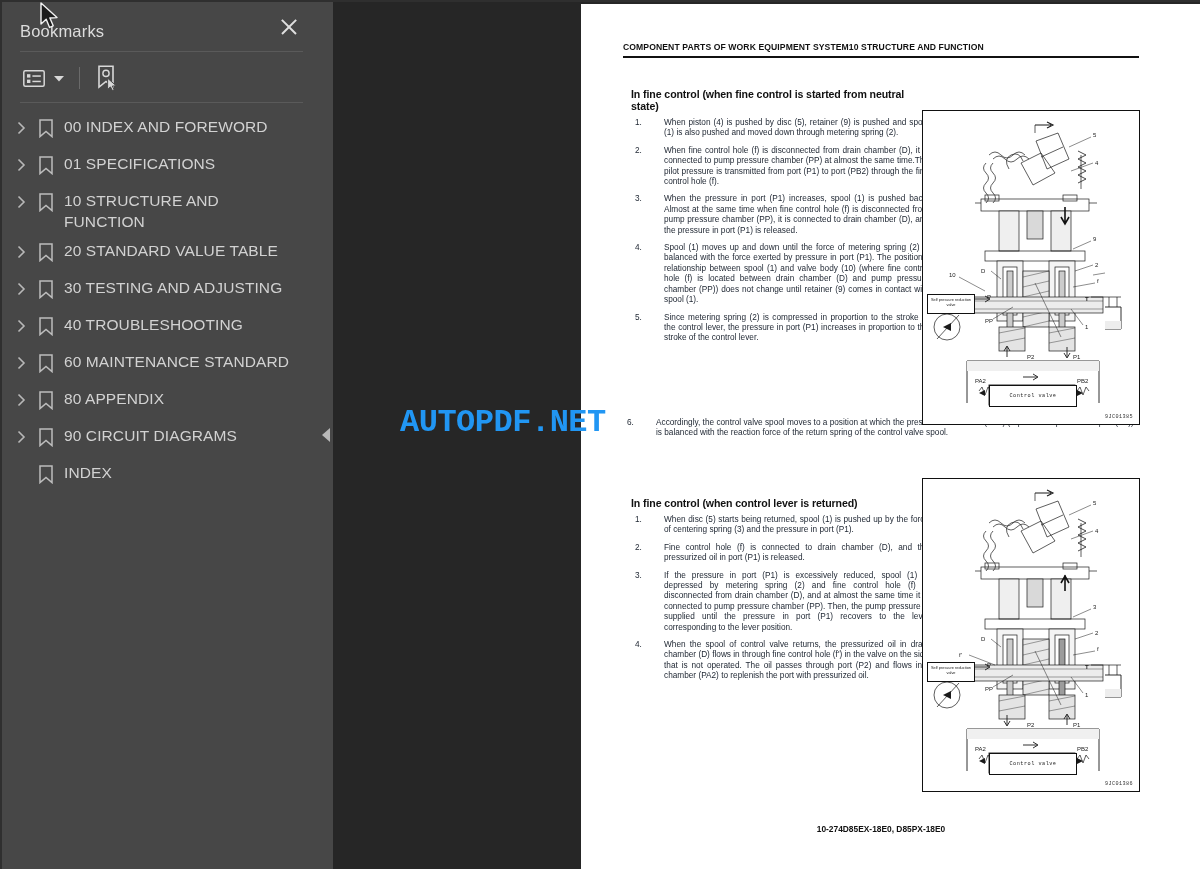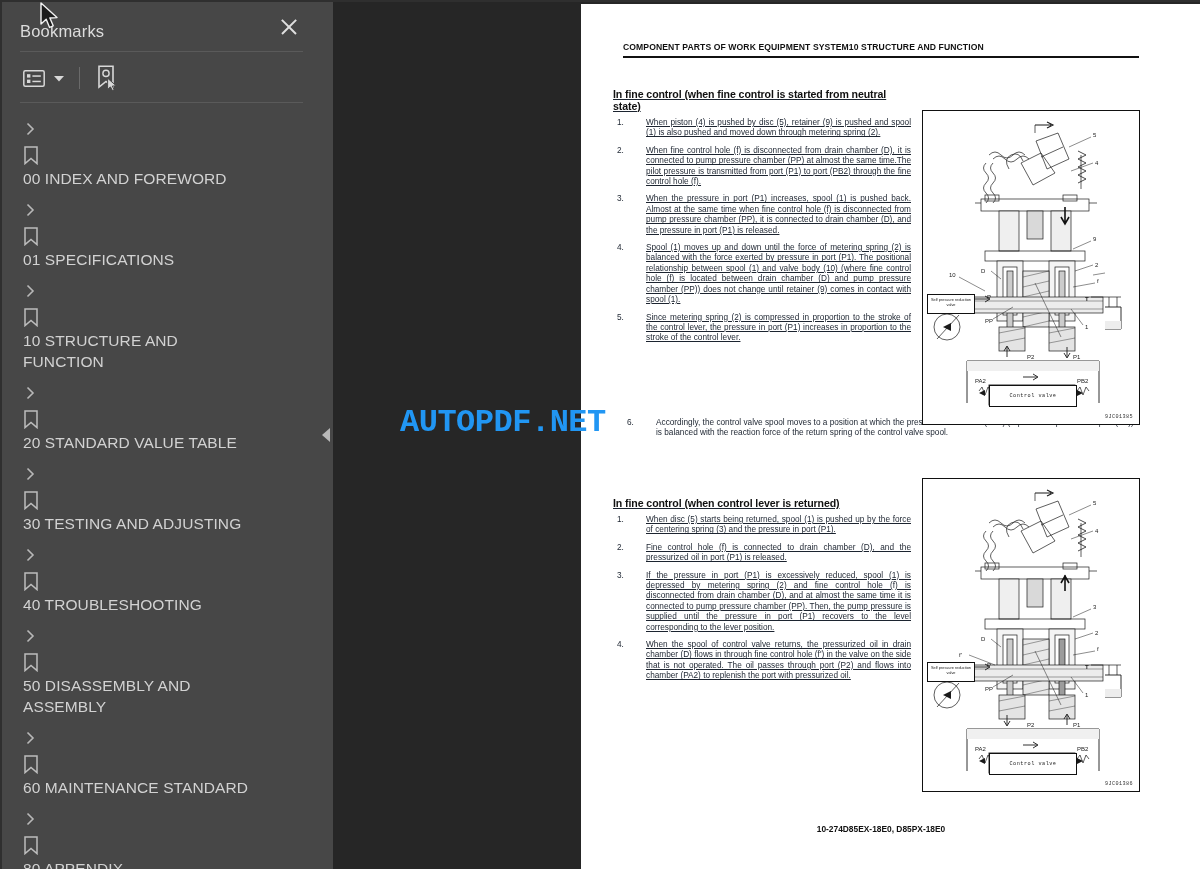--- a/index.html
+++ b/index.html
@@ -55,24 +55,23 @@
   .tb-divider{width:1px;height:22px;background:#6a6a6a;margin:0 12px;}
 
   .bm-list{
     position:absolute;left:0;top:104px;right:0;bottom:0;
     padding-top:6px;
     overflow:hidden;
   }
   .bm-item{
     position:relative;
     display:flex;align-items:flex-start;
-    padding:4px 14px 4px 16px;
+    padding:4px 14px 4px 7px;
     min-height:29px;
     cursor:pointer;
-    flex-direction:column;
   }
   .bm-caret{
     flex:0 0 24px;width:24px;height:22px;
     display:flex;align-items:center;justify-content:center;
     margin-top:1px;
     cursor:pointer;
   }
   .bm-caret svg{display:block;}
   .bm-flag{
     flex:0 0 26px;width:26px;height:22px;
@@ -125,23 +124,22 @@
   }
   .pg-header-rule{
     position:absolute;left:42px;top:52px;width:516px;height:2.4px;background:#111;
   }
 
   .sec-title{
     font-size:10.6px;font-weight:bold;color:#111;
     margin:0 0 6px 0;letter-spacing:-.1px;
   }
   .col-left{
-    position:absolute;left:32px;width:298px;
+    position:absolute;left:50px;width:298px;
     color:#1c2430;
-    text-decoration:underline;
   }
   .col-left.one{top:84px;}
   .col-left.two{top:452px;margin-top:41px;}
 
   ol.steps{margin:0;padding:0;list-style:none;}
   ol.steps li{
     position:relative;
     padding-left:33px;
     margin-bottom:7px;
     font-size:8.25px;line-height:10.4px;
@@ -327,33 +325,20 @@
             </svg>
         </span>
         <span class="bm-flag">
           <svg width="14" height="19" viewBox="0 0 14 19">
               <path d="M1 1 L13 1 L13 17.6 L7 12.4 L1 17.6 Z" fill="none" stroke="#bdbdbd" stroke-width="1.5"></path>
             </svg>
         </span>
         <span class="bm-label">40 TROUBLESHOOTING</span>
       </div>
 
-      <div class="bm-item">
-        <span class="bm-caret">
-          <svg width="9" height="14" viewBox="0 0 9 14">
-              <polyline points="1.5,1.5 7,7 1.5,12.5" fill="none" stroke="#b8b8b8" stroke-width="1.6"></polyline>
-            </svg>
-        </span>
-        <span class="bm-flag">
-          <svg width="14" height="19" viewBox="0 0 14 19">
-              <path d="M1 1 L13 1 L13 17.6 L7 12.4 L1 17.6 Z" fill="none" stroke="#bdbdbd" stroke-width="1.5"></path>
-            </svg>
-        </span>
-        <span class="bm-label">50 DISASSEMBLY AND ASSEMBLY</span>
-      </div>
 
       <div class="bm-item">
         <span class="bm-caret">
           <svg width="9" height="14" viewBox="0 0 9 14">
               <polyline points="1.5,1.5 7,7 1.5,12.5" fill="none" stroke="#b8b8b8" stroke-width="1.6"></polyline>
             </svg>
         </span>
         <span class="bm-flag">
           <svg width="14" height="19" viewBox="0 0 14 19">
               <path d="M1 1 L13 1 L13 17.6 L7 12.4 L1 17.6 Z" fill="none" stroke="#bdbdbd" stroke-width="1.5"></path>

